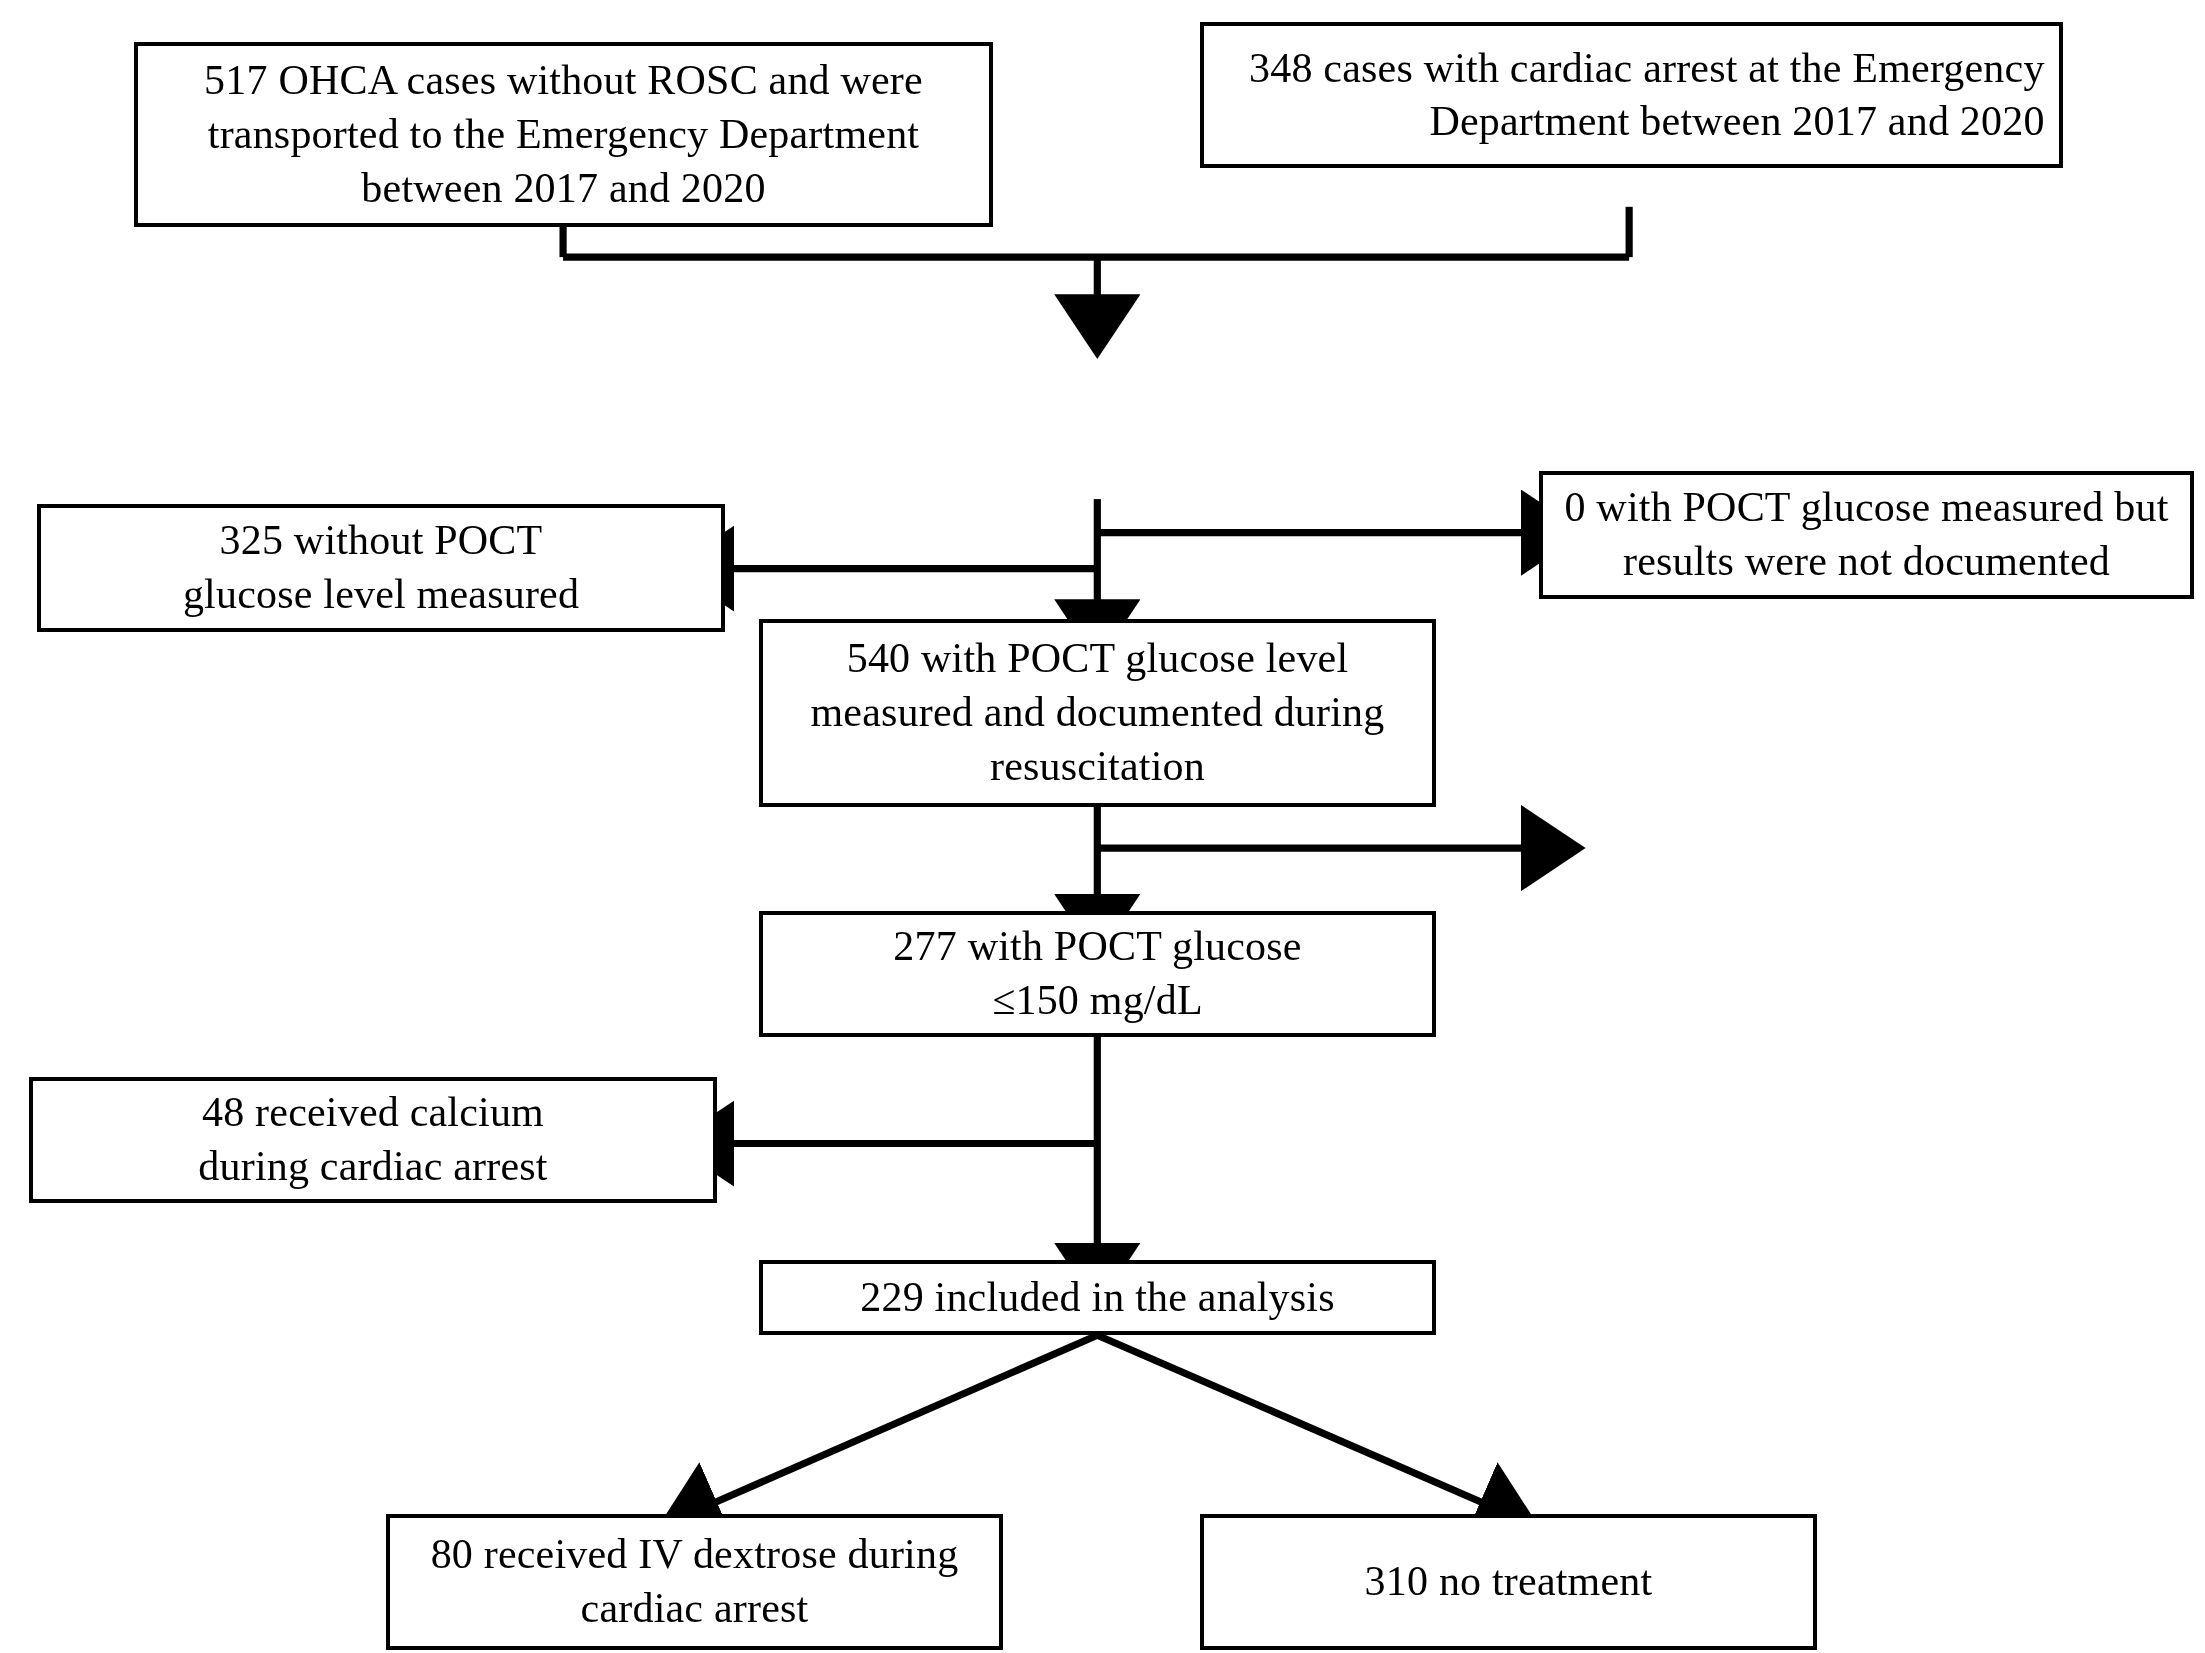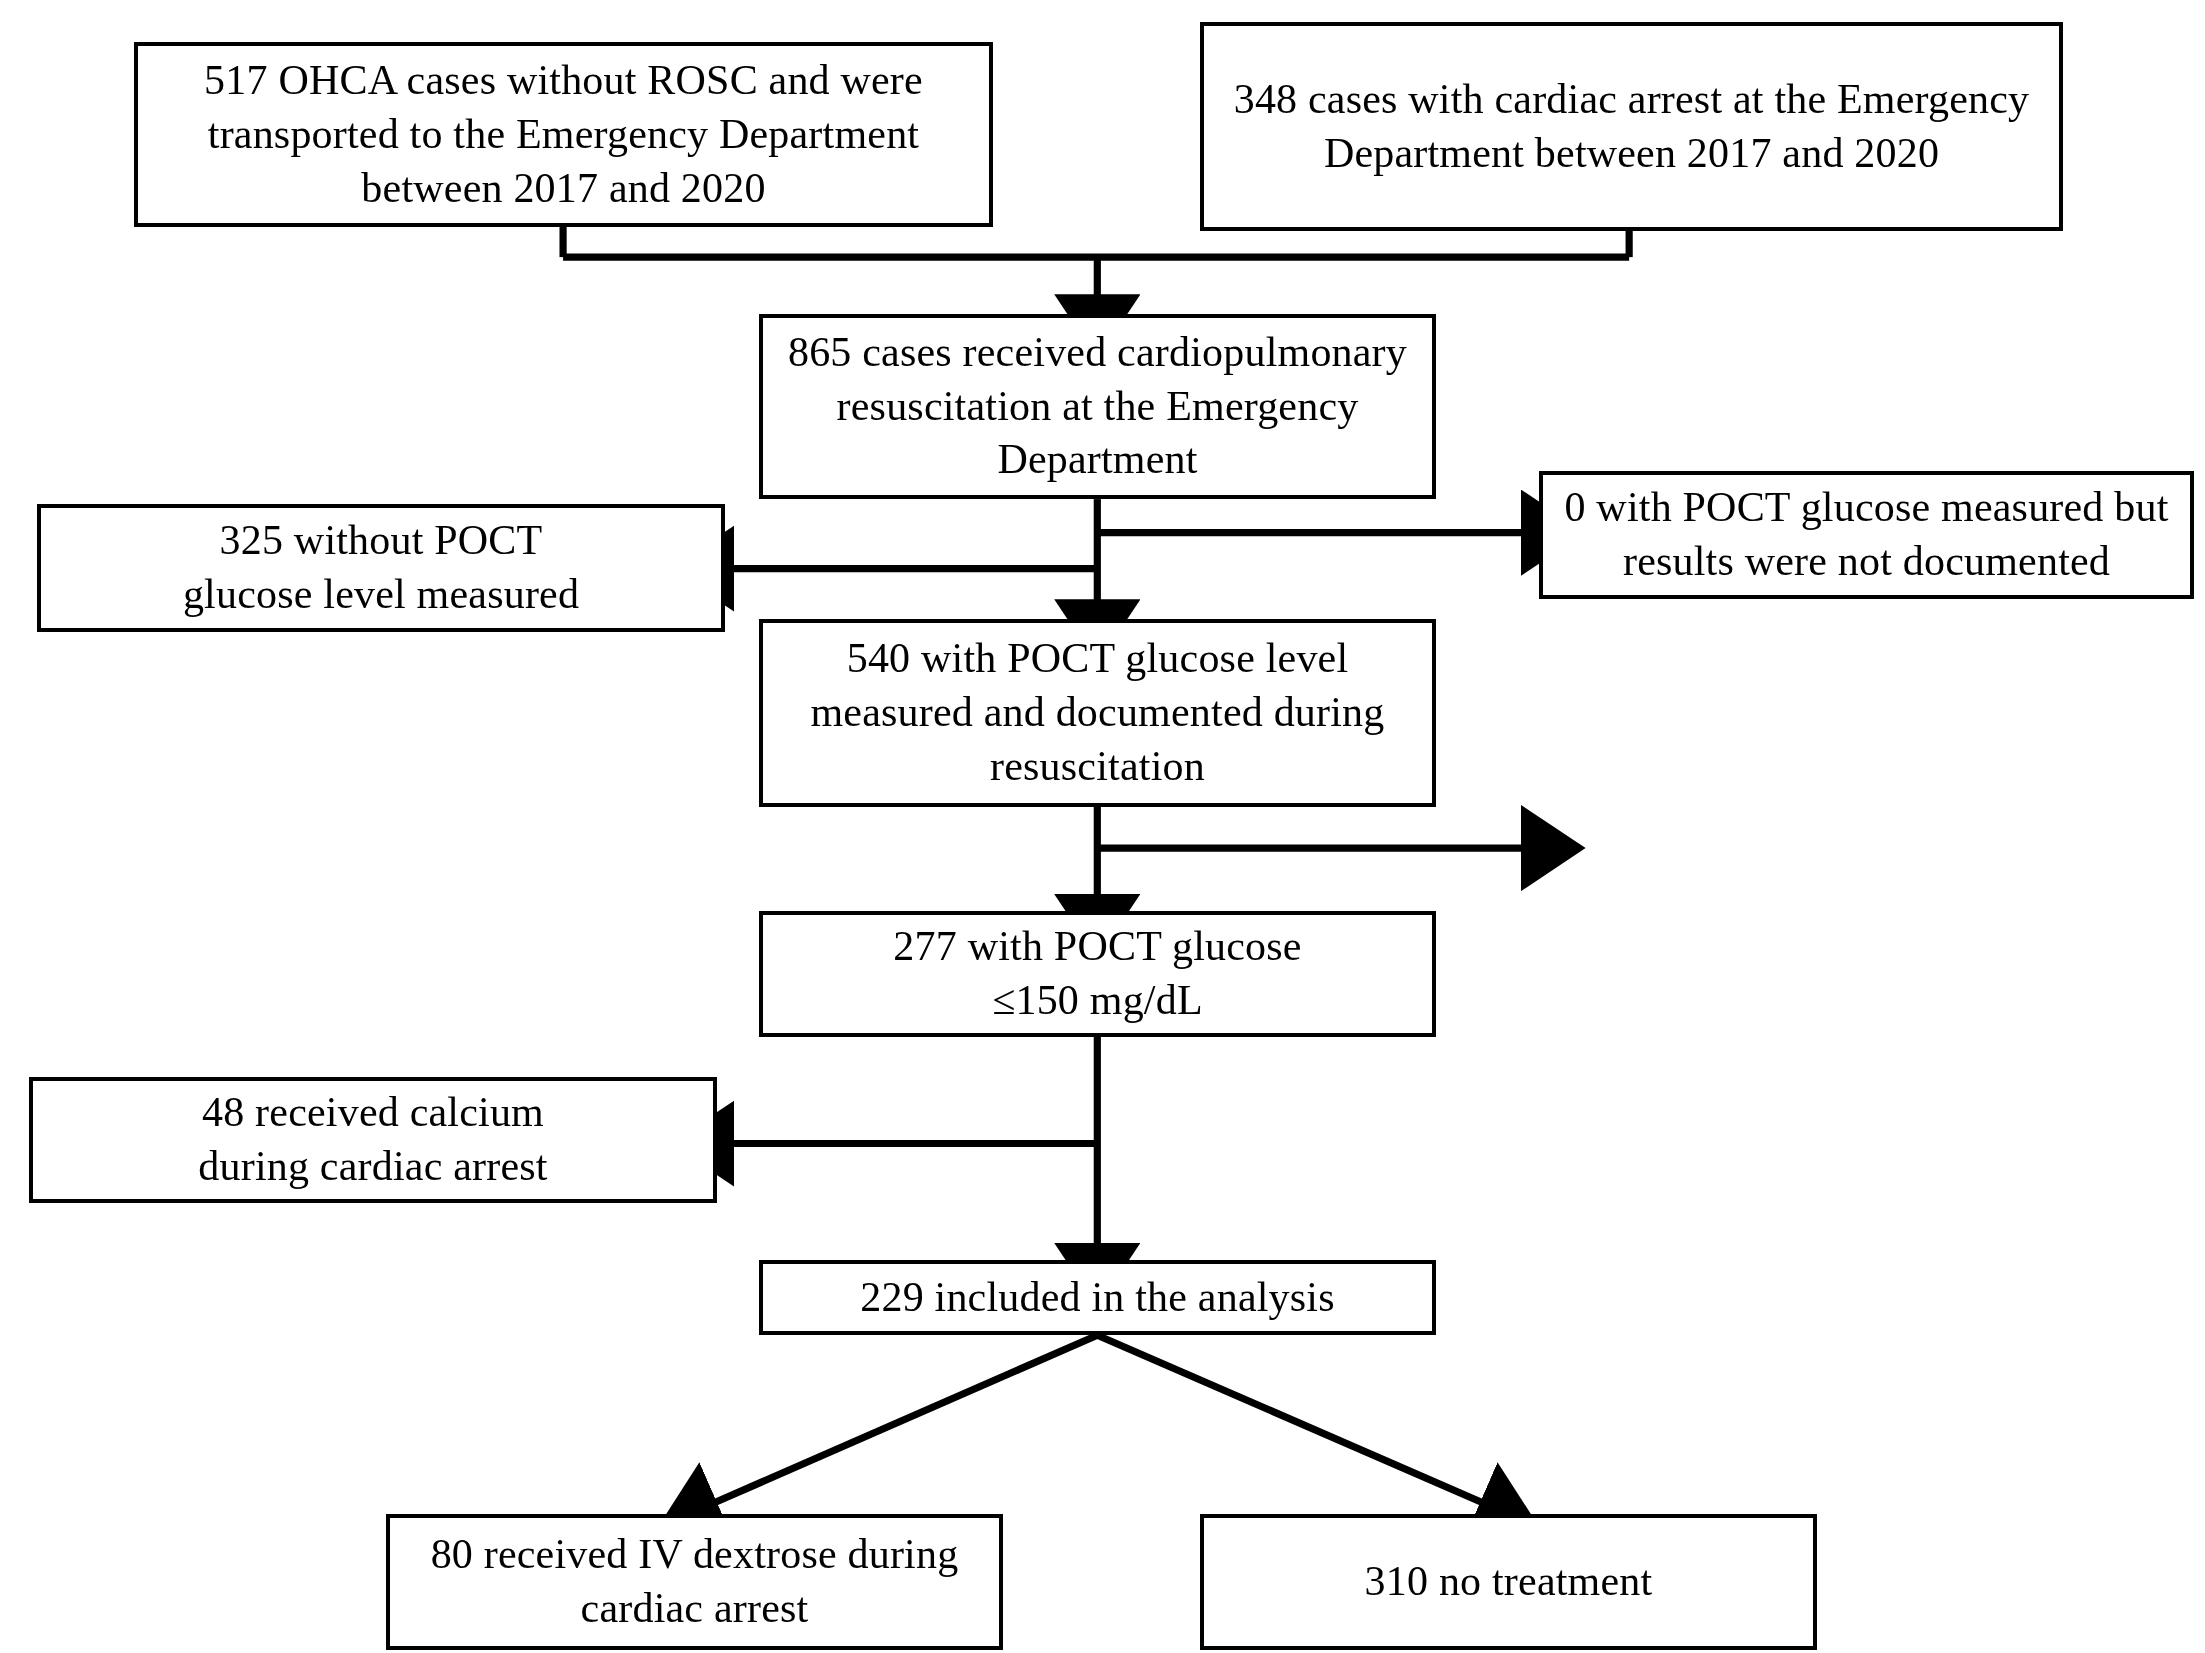--- a/index.html
+++ b/index.html
@@ -99,30 +99,25 @@
       <path d="M 1374,1672 L 1866,1886" marker-end="url(#arrowhead-diag)"></path>
     </g>
   </svg>
 
   <div class="node-box" style="left:134px; top:22.4px; width:859px; height:185px;margin-top:20px;">
     <span class="node-label">517 OHCA cases without ROSC and were
 transported to the Emergency Department
 between 2017 and 2020</span>
   </div>
 
-  <div class="node-box" style="left:1200px; top:22.4px; width:863px; height:209px;">
+  <div class="node-box" style="left:1200px; top:22.4px; width:863px; height:146px;text-align:right;">
     <span class="node-label">348 cases with cardiac arrest at the Emergency
 Department between 2017 and 2020</span>
   </div>
 
-  <div class="node-box" style="left:759px; top:314px; width:677px; height:185px;">
-    <span class="node-label">865 cases received cardiopulmonary
-resuscitation at the Emergency
-Department</span>
-  </div>
 
   <div class="node-box" style="left:29px; top:504px; width:688px; height:128px;margin-left:8px;">
     <span class="node-label">325 without POCT
 glucose level measured</span>
   </div>
 
   <div class="node-box" style="left:1539px; top:471px; width:655px; height:128px;">
     <span class="node-label">0 with POCT glucose measured but
 results were not documented</span>
   </div>

